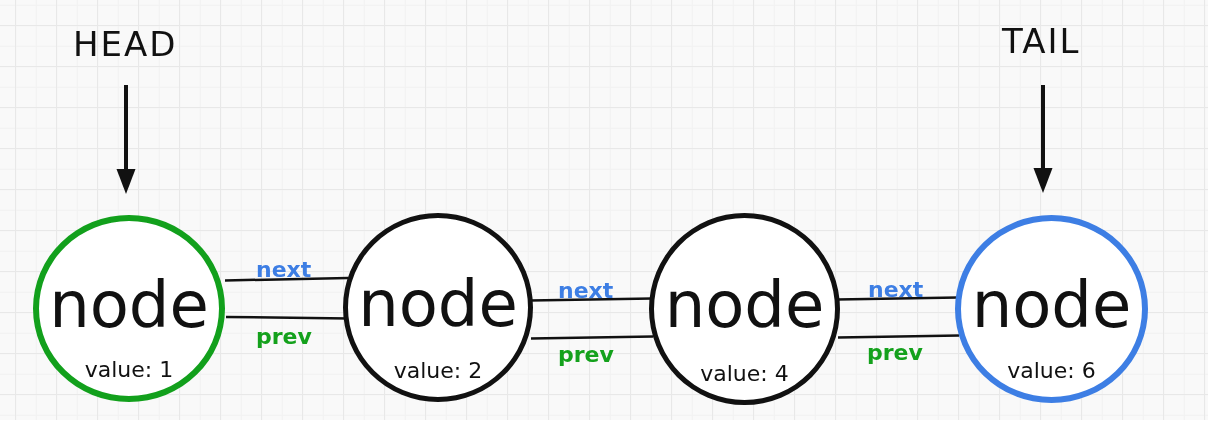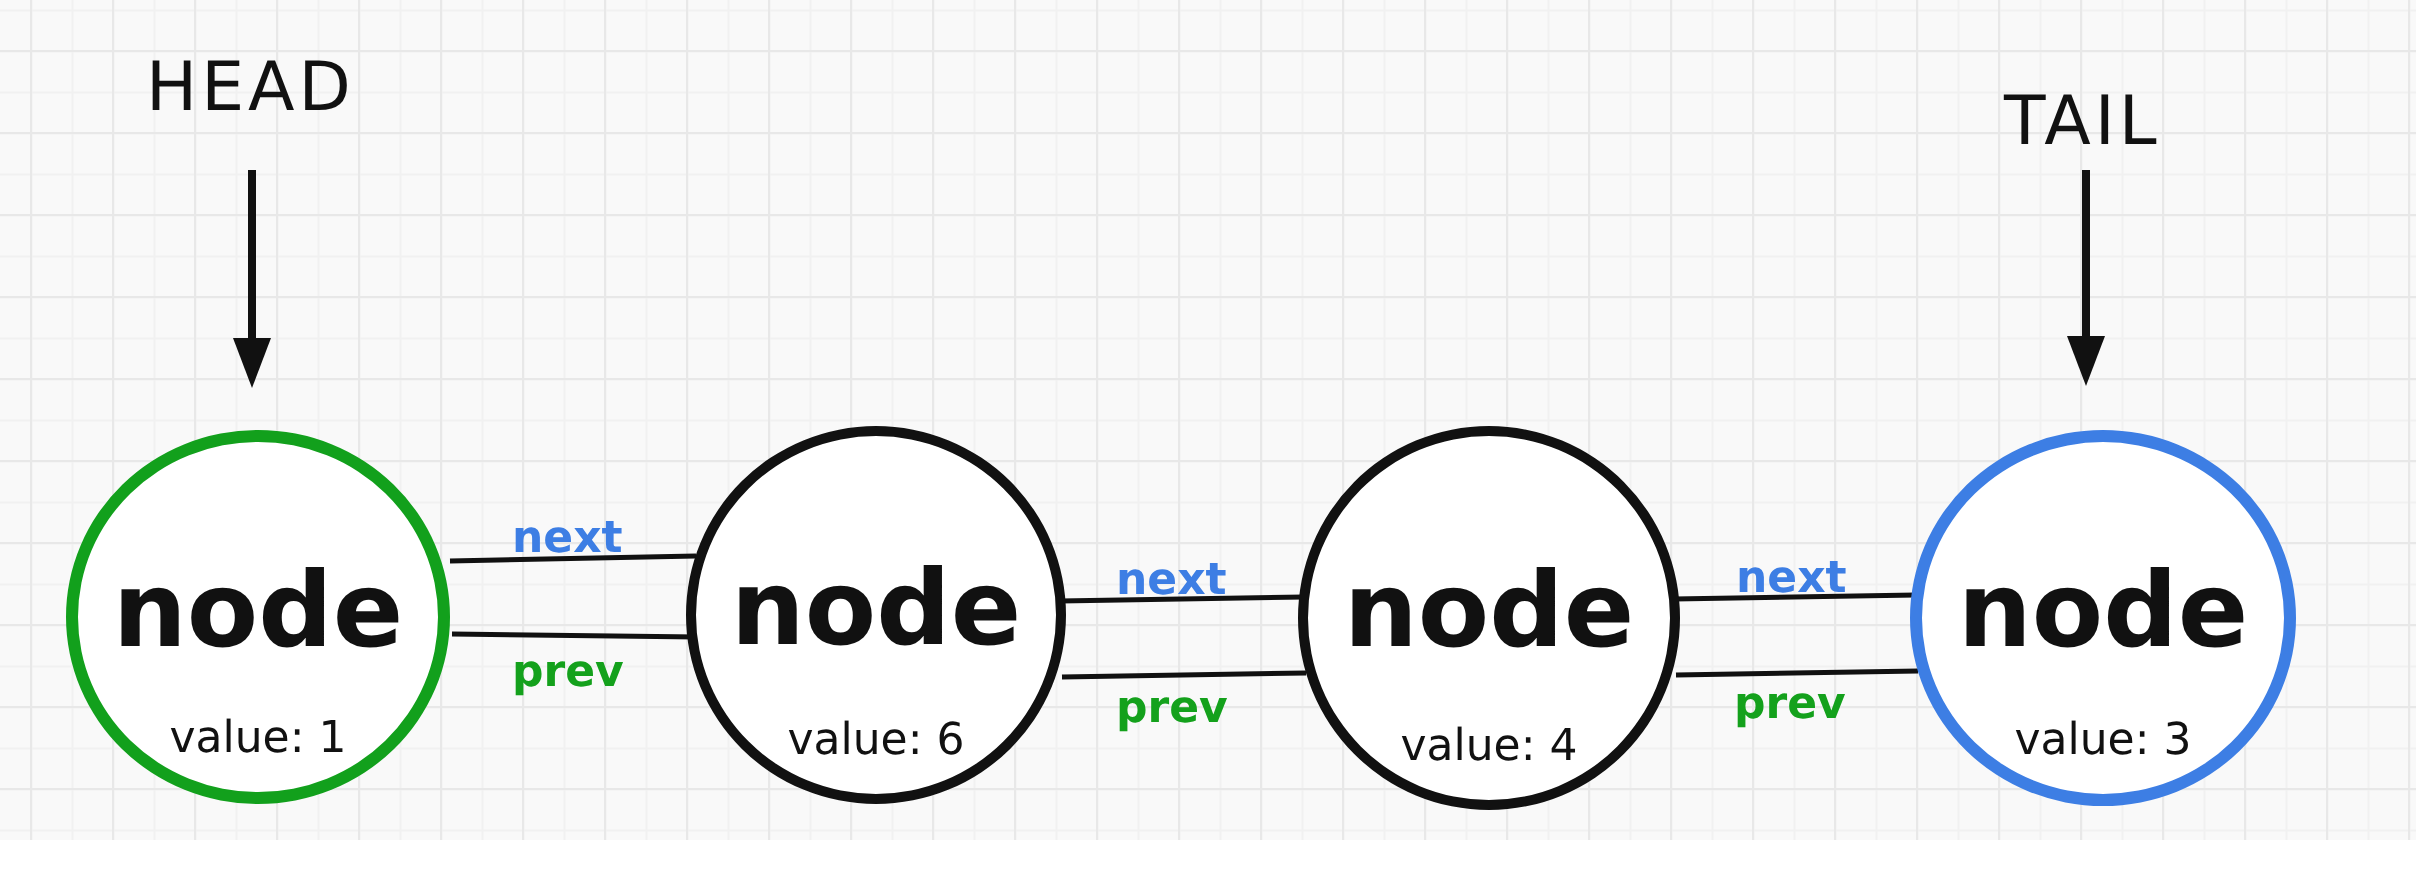--- a/index.html
+++ b/index.html
@@ -22,21 +22,21 @@
     position:absolute;z-index:2;
     background:#ffffff;
     border:6px solid #111;
     border-radius:50%;
     box-sizing:border-box;
   }
   .node-label{
     position:absolute;left:0;right:0;
     top:50%;transform:translateY(-56%);
     text-align:center;
-    font-size:52px;font-weight:700;color:#111;
+    font-size:64px;font-weight:400;color:#111;
     letter-spacing:0px;line-height:1;
   }
   .node-value{
     position:absolute;left:0;right:0;bottom:15px;
     text-align:center;
     font-size:22px;font-weight:400;color:#111;
     line-height:1;
   }
   .pointer-label{
     position:absolute;z-index:2;
@@ -71,40 +71,40 @@
     <line x1="226" y1="317" x2="349" y2="318.5" stroke="#111" stroke-width="2.5"></line>
 
     <line x1="530" y1="300.5" x2="652" y2="298.5" stroke="#111" stroke-width="2.5"></line>
     <line x1="531" y1="338.5" x2="653" y2="336.5" stroke="#111" stroke-width="2.5"></line>
 
     <line x1="837" y1="299.5" x2="958" y2="297.5" stroke="#111" stroke-width="2.5"></line>
     <line x1="838" y1="337.5" x2="959" y2="335.5" stroke="#111" stroke-width="2.5"></line>
   </svg>
 
   <div class="pointer-label" style="left:73px;top:27px;">HEAD</div>
-  <div class="pointer-label" style="left:1002px;top:44px;">TAIL</div>
+  <div class="pointer-label" style="left:1002px;top:24px;">TAIL</div>
 
   <div class="node" style="left: 33px; top: 215px; width: 192px; height: 187px; border-color: rgb(18, 160, 28);">
     <div class="node-label">node</div>
     <div class="node-value">value: 1</div>
   </div>
 
   <div class="node" style="left: 343px; top: 213px; width: 190px; height: 189px; border-width: 5px; border-color: rgb(17, 17, 17);">
     <div class="node-label">node</div>
-    <div class="node-value">value: 6</div>
+    <div class="node-value">value: 2</div>
   </div>
 
   <div class="node" style="left: 649px; top: 213px; width: 191px; height: 192px; border-width: 5px; border-color: rgb(17, 17, 17);">
     <div class="node-label">node</div>
     <div class="node-value">value: 4</div>
   </div>
 
   <div class="node" style="left: 955px; top: 215px; width: 193px; height: 188px; border-color: rgb(61, 126, 228);">
     <div class="node-label">node</div>
-    <div class="node-value">value: 3</div>
+    <div class="node-value">value: 6</div>
   </div>
 
   <div class="link-label next" style="left:256px;top:259px;">next</div>
   <div class="link-label prev" style="left:256px;top:326px;">prev</div>
 
   <div class="link-label next" style="left:558px;top:280px;">next</div>
   <div class="link-label prev" style="left:558px;top:344px;">prev</div>
 
   <div class="link-label next" style="left:868px;top:279px;">next</div>
   <div class="link-label prev" style="left:867px;top:342px;">prev</div>

